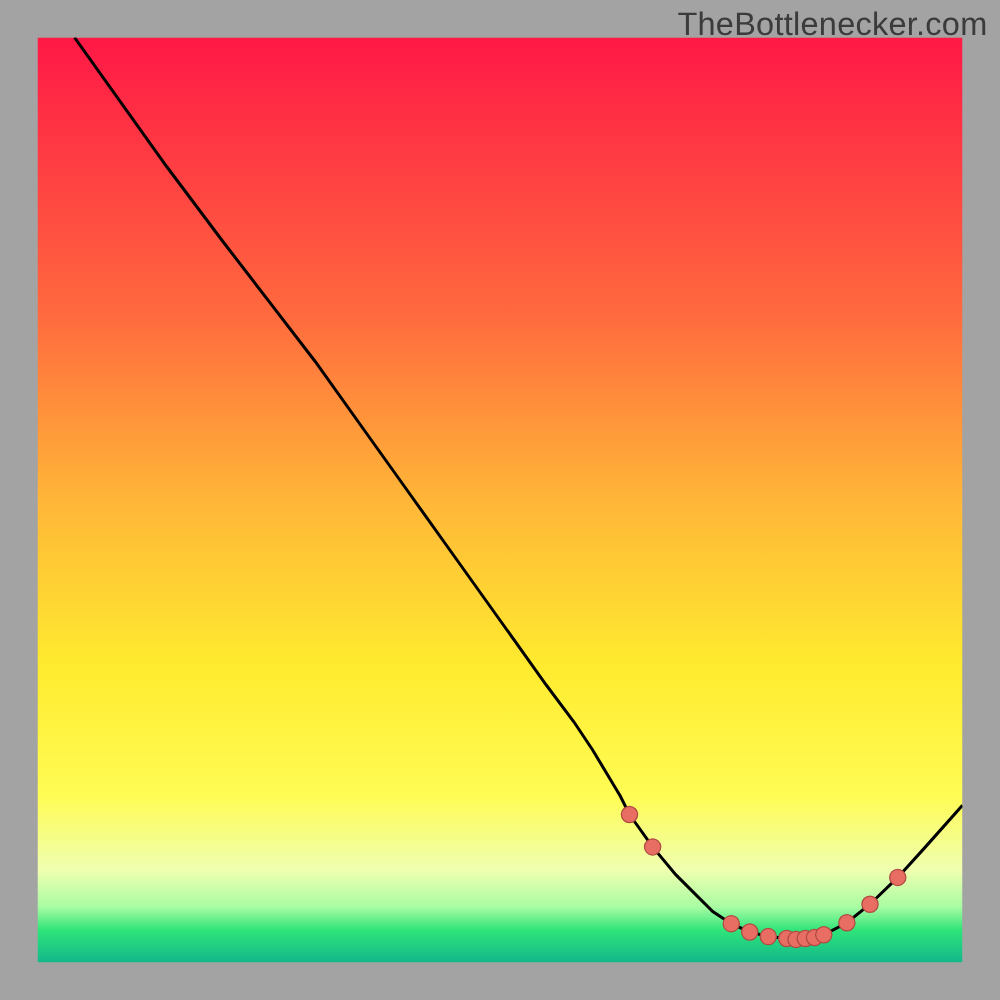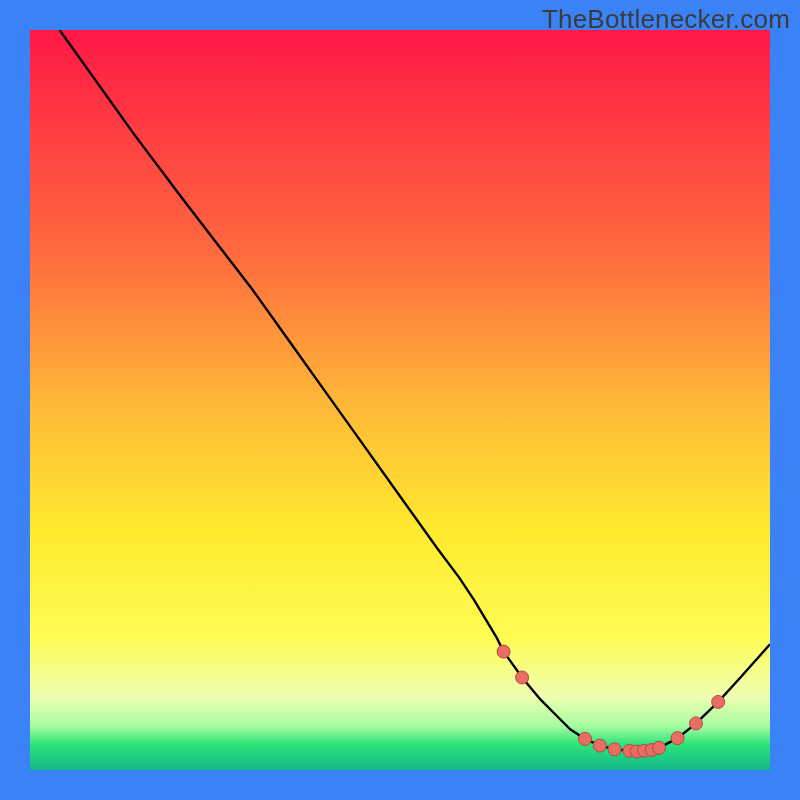--- a/index.html
+++ b/index.html
@@ -7,21 +7,21 @@
     padding: 0;
     width: 800px;
     height: 800px;
     background: #000;
     overflow: hidden;
   }
   .frame {
     position: relative;
     width: 800px;
     height: 800px;
-    background: #3b82f6;
+    background: #a3a3a3;
   }
   .watermark {
     position: absolute;
     top: 4px;
     right: 10px;
     font-family: Arial, Helvetica, sans-serif;
     font-size: 26px;
     font-weight: 400;
     color: #3b3b3b;
     letter-spacing: 0.2px;

